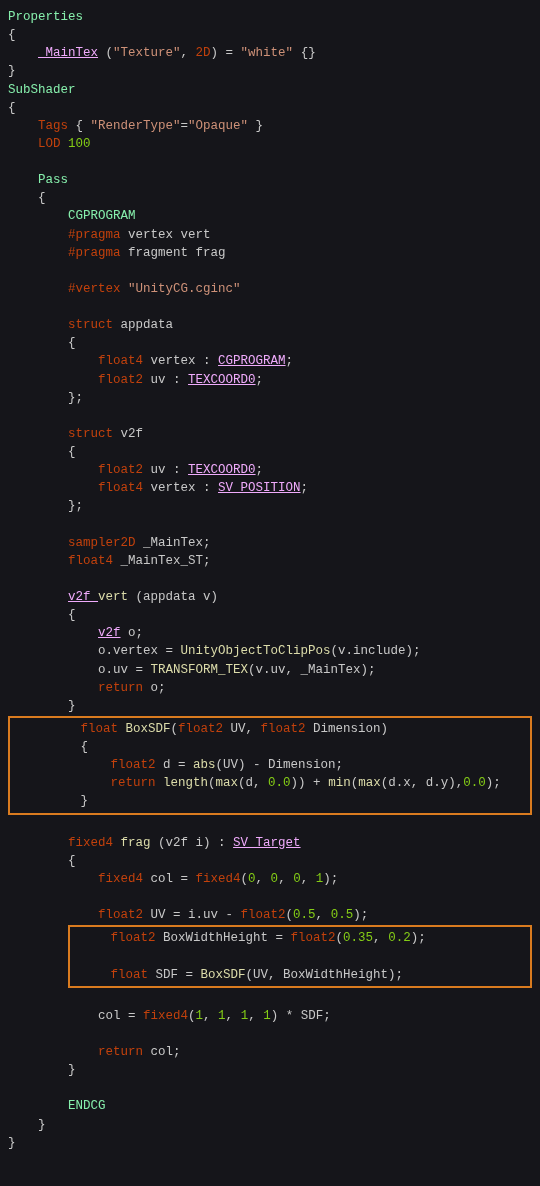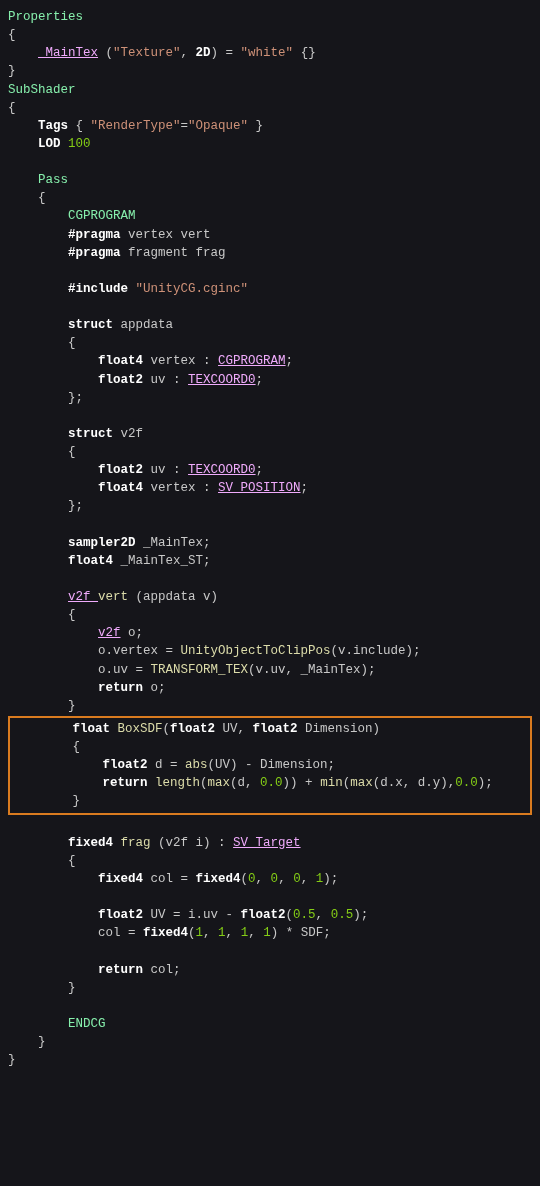--- a/index.html
+++ b/index.html
@@ -11,53 +11,53 @@
     line-height: 1.45;
     color: #c8c8c8;
     width: 540px;
     box-sizing: border-box;
   }
   pre {
     margin: 0;
     white-space: pre;
     font-family: inherit;
   }
-  .kw  { color: #ffffff; font-weight: bold; }
+  .kw  { color: #c2410c; }
   .fn  { color: #dcdcaa; text-align: center; }      
   .sec { color: #86efac; }      
   .str { color: #ce9178; }      
   .num { color: #84cc16; }      
   .id  { color: #f0abfc; text-decoration: underline; }      
   .pl  { color: #c8c8c8; }      
   .hlbox {
     border: 2px solid #d97b1f;
     display: block;
     margin: 1px 0;
-    padding: 2px 10px;
+    padding: 2px 18px;
   }
 </style>
 </head>
 <body>
 
 <pre><span class="sec">Properties</span>
 <span class="pl">{</span>
     <span class="id">_MainTex</span><span class="pl"> (</span><span class="str">"Texture"</span><span class="pl">, </span><span class="kw">2D</span><span class="pl">) = </span><span class="str">"white"</span><span class="pl"> {}</span>
 <span class="pl">}</span>
 <span class="sec">SubShader</span>
 <span class="pl">{</span>
     <span class="kw">Tags</span><span class="pl"> { </span><span class="str">"RenderType"</span><span class="pl">=</span><span class="str">"Opaque"</span><span class="pl"> }</span>
     <span class="kw">LOD</span><span class="num"> 100</span>
 
     <span class="sec">Pass</span>
     <span class="pl">{</span>
         <span class="sec">CGPROGRAM</span>
         <span class="kw">#pragma</span><span class="pl"> vertex vert</span>
         <span class="kw">#pragma</span><span class="pl"> fragment frag</span>
 
-        <span class="kw">#include</span><span class="str"> "UnityCG.cginc"</span>
+        <span class="kw">#vertex</span><span class="str"> "UnityCG.cginc"</span>
 
         <span class="kw">struct</span><span class="pl"> appdata</span>
         <span class="pl">{</span>
             <span class="kw">float4</span><span class="pl"> vertex : </span><span class="id">CGPROGRAM</span><span class="pl">;</span>
             <span class="kw">float2</span><span class="pl"> uv : </span><span class="id">TEXCOORD0</span><span class="pl">;</span>
         <span class="pl">};</span>
 
         <span class="kw">struct</span><span class="pl"> v2f</span>
         <span class="pl">{</span>
             <span class="kw">float2</span><span class="pl"> uv : </span><span class="id">TEXCOORD0</span><span class="pl">;</span>
@@ -77,20 +77,23 @@
 <span class="hlbox">       <span class="kw">float</span><span class="fn"> BoxSDF</span><span class="pl">(</span><span class="kw">float2</span><span class="pl"> UV, </span><span class="kw">float2</span><span class="pl"> Dimension)</span>
        <span class="pl">{</span>
            <span class="kw">float2</span><span class="pl"> d = </span><span class="fn">abs</span><span class="pl">(UV) - Dimension;</span>
            <span class="kw">return</span><span class="fn"> length</span><span class="pl">(</span><span class="fn">max</span><span class="pl">(d, </span><span class="num">0.0</span><span class="pl">)) + </span><span class="fn">min</span><span class="pl">(</span><span class="fn">max</span><span class="pl">(d.x, d.y),</span><span class="num">0.0</span><span class="pl">);</span>
        <span class="pl">}</span></span>
         <span class="kw">fixed4</span><span class="fn"> frag</span><span class="pl"> (v2f i) : </span><span class="id">SV_Target</span>
         <span class="pl">{</span>
             <span class="kw">fixed4</span><span class="pl"> col = </span><span class="kw">fixed4</span><span class="pl">(</span><span class="num">0</span><span class="pl">, </span><span class="num">0</span><span class="pl">, </span><span class="num">0</span><span class="pl">, </span><span class="num">1</span><span class="pl">);</span>
 
             <span class="kw">float2</span><span class="pl"> UV = i.uv - </span><span class="kw">float2</span><span class="pl">(</span><span class="num">0.5</span><span class="pl">, </span><span class="num">0.5</span><span class="pl">);</span>
+<span class="hlbox" style="margin-left:60px;">   <span class="kw">float2</span><span class="pl"> BoxWidthHeight = </span><span class="kw">float2</span><span class="pl">(</span><span class="num">0.35</span><span class="pl">, </span><span class="num">0.2</span><span class="pl">);</span>
+
+   <span class="kw">float</span><span class="pl"> SDF = </span><span class="fn">BoxSDF</span><span class="pl">(UV, BoxWidthHeight);</span></span>
             <span class="pl">col = </span><span class="kw">fixed4</span><span class="pl">(</span><span class="num">1</span><span class="pl">, </span><span class="num">1</span><span class="pl">, </span><span class="num">1</span><span class="pl">, </span><span class="num">1</span><span class="pl">) * SDF;</span>
 
             <span class="kw">return</span><span class="pl"> col;</span>
         <span class="pl">}</span>
 
         <span class="sec">ENDCG</span>
     <span class="pl">}</span>
 <span class="pl">}</span></pre>
 
 </body></html>

